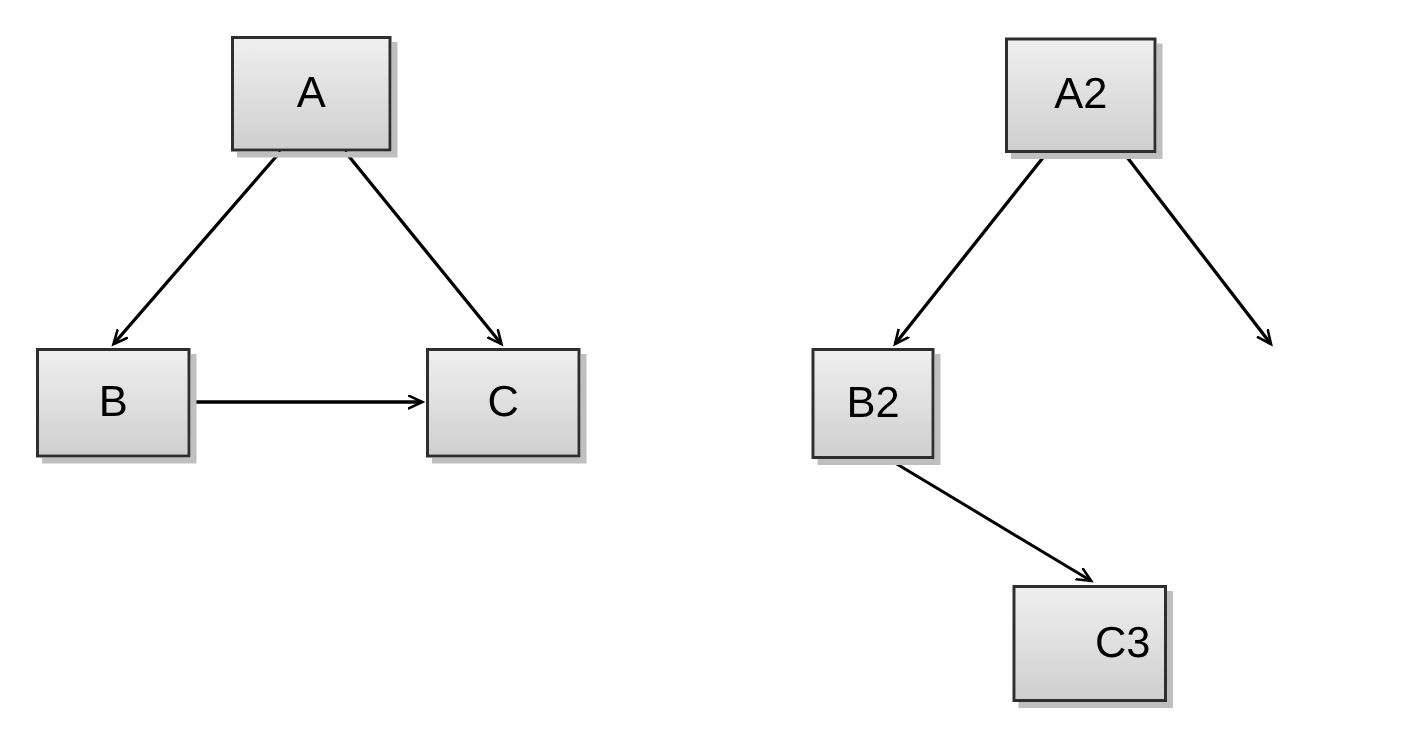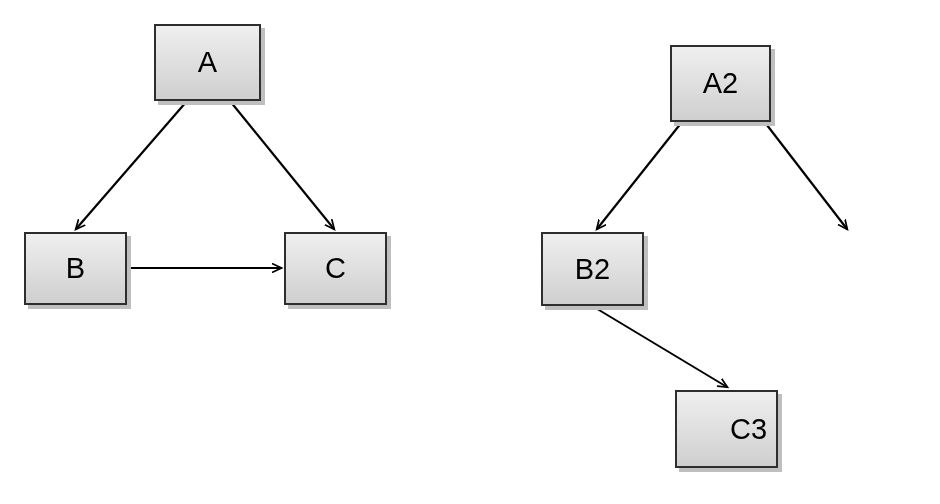--- a/index.html
+++ b/index.html
@@ -71,25 +71,25 @@
   </div>
 
   <div class="node" style="left:24px; top:232px; width:103px; height:73px;">
     <span class="node-label">B</span>
   </div>
 
   <div class="node" style="left:284px; top:232px; width:103px; height:73px;">
     <span class="node-label">C</span>
   </div>
 
-  <div class="node" style="left:670px; top:25px; width:101px; height:77px;margin-top:20px;">
+  <div class="node" style="left:670px; top:25px; width:101px; height:77px;">
     <span class="node-label">A2</span>
   </div>
 
-  <div class="node" style="left:541px; top:232px; width:103px; height:74px;">
+  <div class="node" style="left:541px; top:232px; width:82px; height:74px;">
     <span class="node-label">B2</span>
   </div>
 
 
   <div class="node" style="left:675px; top:390px; width:103px; height:78px;padding-left:44px;">
     <span class="node-label">C3</span>
   </div>
 
 </div>
 

